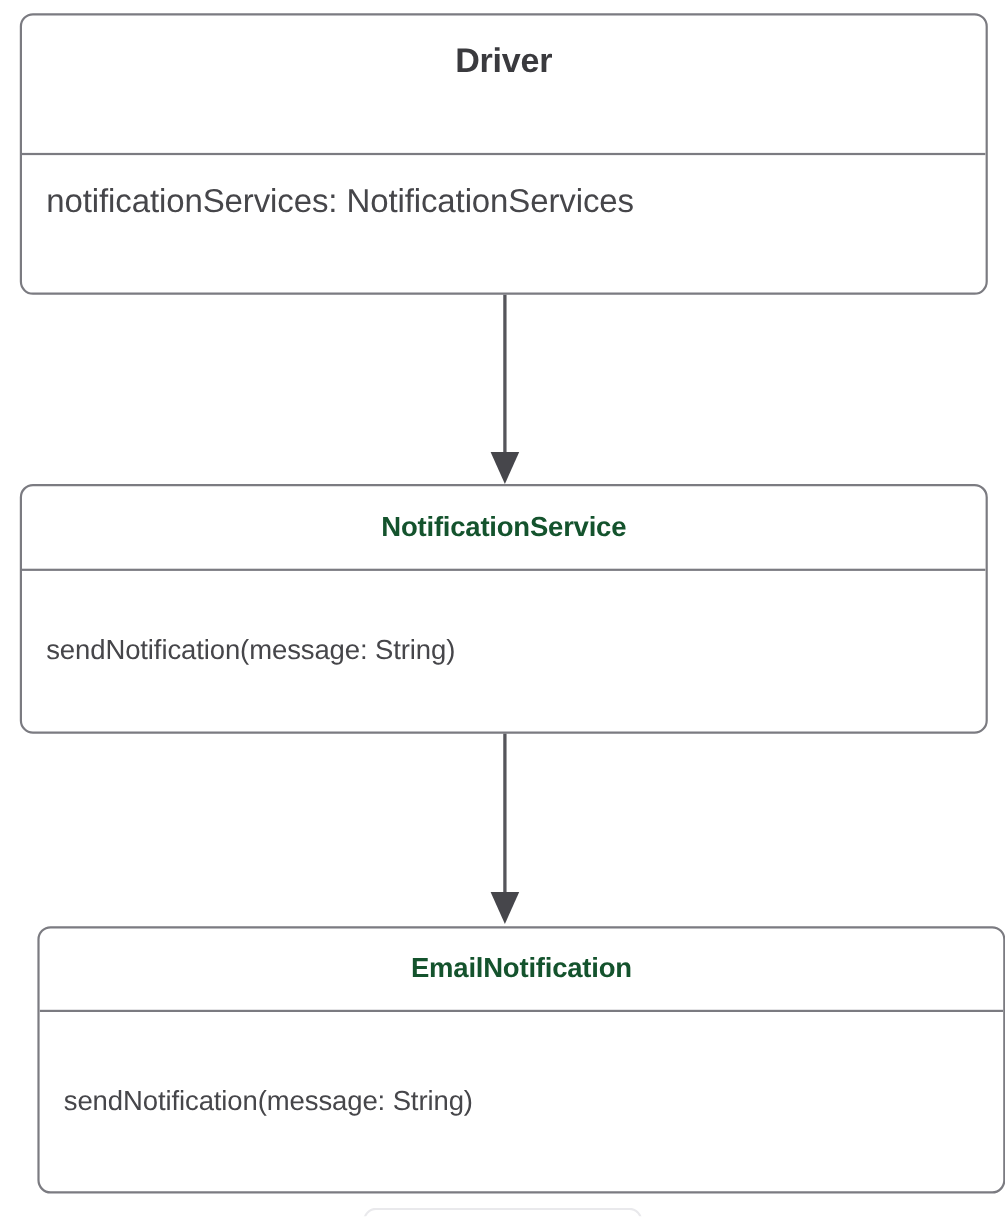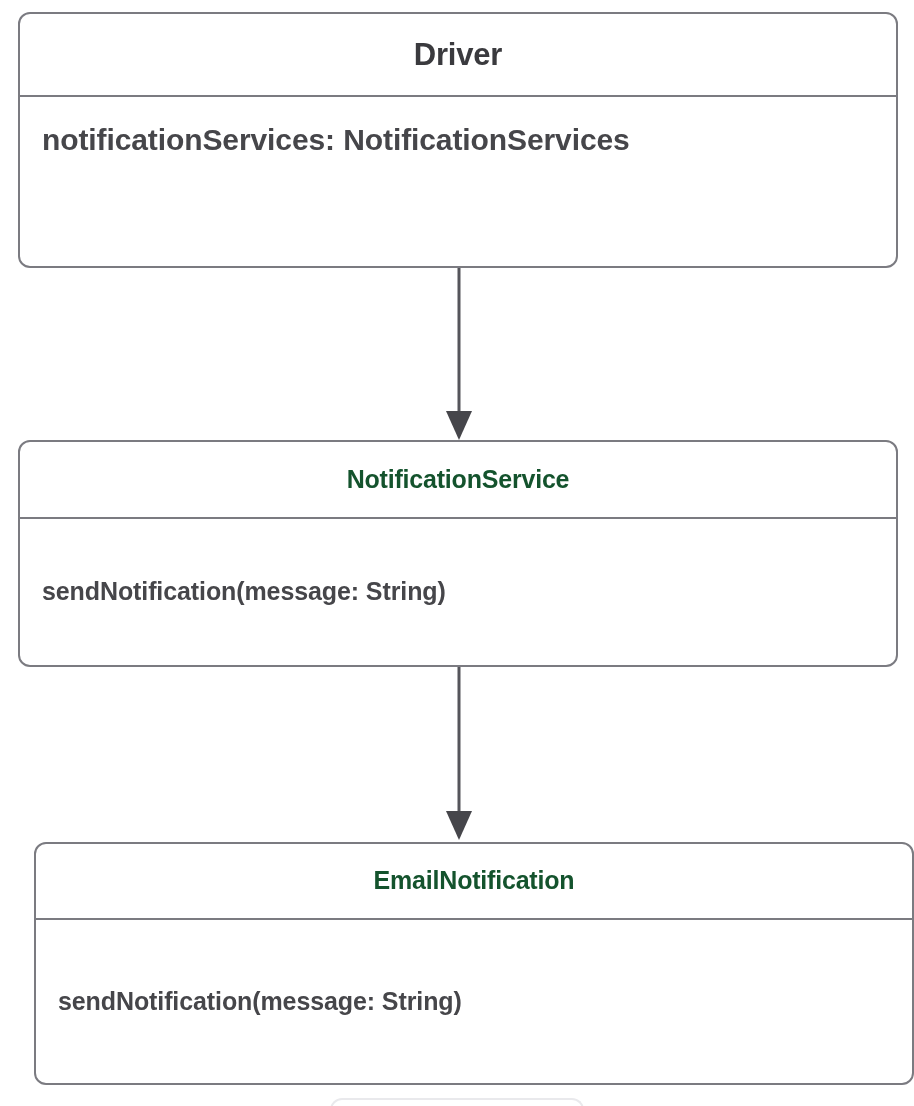--- a/index.html
+++ b/index.html
@@ -57,21 +57,21 @@
   .uml-title.title-lg { font-size: 31px; color: #3a3a3e; }
   .uml-title.title-md { font-size: 25px; color: #14532d; }
 
   
   .uml-member-row {
     justify-content: flex-start;
     padding-left: 22px;
   }
   .uml-member {
     font-size: 30px;
-    font-weight: bold;
+    font-weight: normal;
     color: #46464a;
     white-space: nowrap;
     letter-spacing: -0.1px;
   }
   .uml-member.member-sm { font-size: 25px; }
 
   
   .uml-connector {
     position: absolute;
     pointer-events: none;
@@ -100,21 +100,21 @@
   .uml-class.partial {
     border-color: #e9e9ec;
     border-bottom: none;
   }
 </style>
 </head>
 <body>
 
 <div id="diagram-canvas">
 
-  <div class="uml-class" style="left:18px; top:12px; width:880px; height:256px;">
+  <div class="uml-class" style="left:18px; top:12px; width:880px; height:256px;gap:44px;">
 
     <div class="uml-compartment uml-title-row" style="height:81px;">
       <span class="uml-title title-lg">Driver</span>
     </div>
 
     <div class="uml-compartment uml-member-row" style="height:87px;">
       <span class="uml-member">notificationServices: NotificationServices</span>
     </div>
 
   </div>

